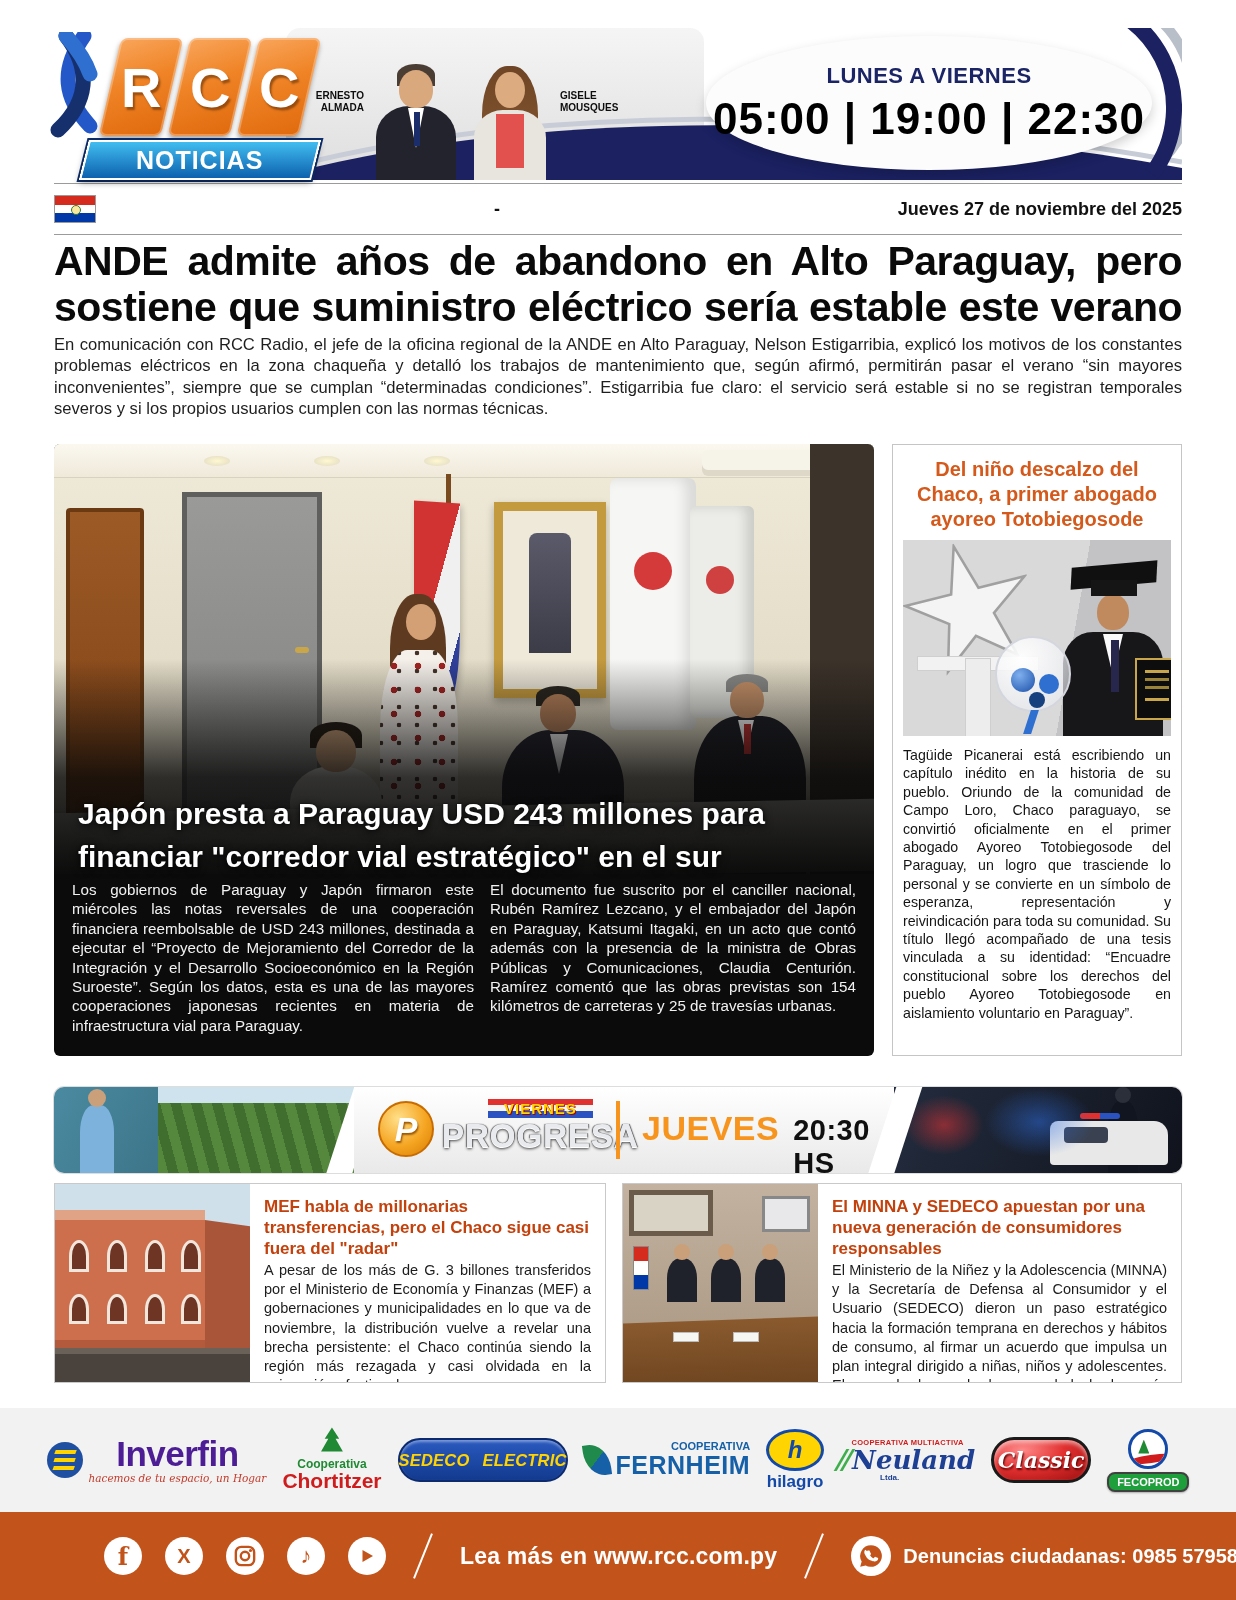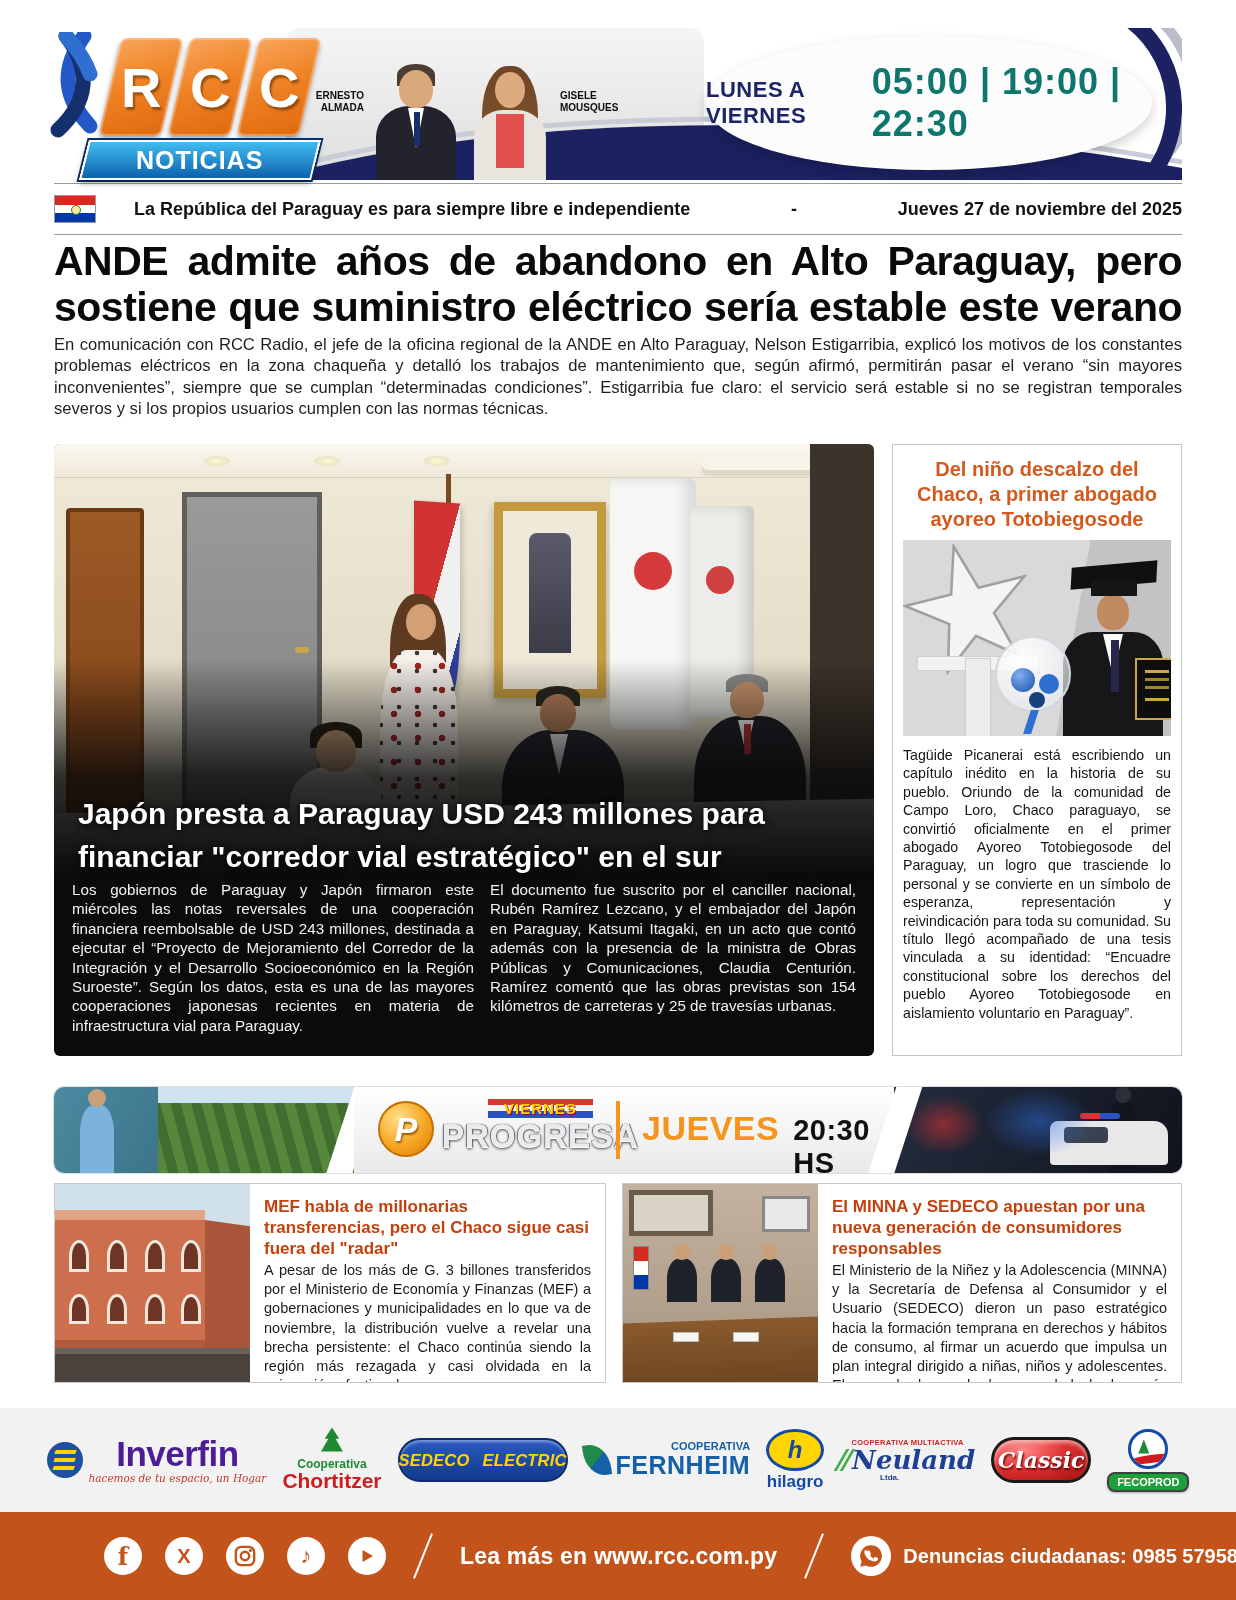--- a/index.html
+++ b/index.html
@@ -39,23 +39,23 @@
   .am-bod  { left:6px; top:44px; width:80px; height:74px; border-radius:42% 42% 0 0; background:#23232e; }
   .am-shirt{ left:38px; top:46px; width:16px; height:40px; background:#fff; clip-path:polygon(0 0,100% 0,50% 100%); }
   .am-tie  { left:44px; top:50px; width:6px; height:34px; background:#1c2d6b; }
   .af-hair { left:18px; top:4px; width:56px; height:108px; border-radius:45% 45% 30% 30%;
              background:linear-gradient(#6e4526,#8a5a30); }
   .af-head { left:31px; top:10px; width:30px; height:36px; border-radius:50%; background:#dcab80; }
   .af-bod  { left:10px; top:48px; width:72px; height:70px; border-radius:40% 40% 0 0; background:#e8e4de; }
   .af-top  { left:32px; top:52px; width:28px; height:54px; background:#e2514e; }
   .sched { position:absolute; left:652px; top:8px; width:446px; height:134px; border-radius:50%;
            background:#fcfcfc; box-shadow:0 5px 12px rgba(0,0,0,.18); z-index:2;
-           display:flex; flex-direction:row; align-items:center; justify-content:center; gap:5px; }
+           display:flex; flex-direction:column; align-items:center; justify-content:center; gap:5px; }
   .sched-label { font-size:22px; font-weight:900; color:#1b2566; letter-spacing:.5px; }
-  .sched-times { font-size:36px; font-weight:900; color:#0f766e; letter-spacing:1px; }
+  .sched-times { font-size:44px; font-weight:900; color:#000000; letter-spacing:1px; }
   .arcs { position:absolute; left:1014px; top:0; z-index:1; }
 
   
   .rule { position:absolute; left:54px; width:1128px; height:1px; background:#9b9b9b; }
   .r1 { top:183px; } .r2 { top:234px; }
   .motto-bar { top:187px; height:44px; display:flex; align-items:center; }
   .flag { width:42px; height:28px; border:1px solid #9a9a9a; display:flex; flex-direction:column; flex:none; }
   .flag i { display:block; flex:1; } .flag .fr { background:#d52b1e; } .flag .fb { background:#0038a8; }
   .flag .fw { background:#fff; position:relative; }
   .flag .fw::before { content:""; position:absolute; left:50%; top:50%; width:8px; height:8px; margin:-4px 0 0 -4px;
@@ -356,21 +356,20 @@
   </header>
 
   <div class="rule r1"></div>
 
   <div class="sec motto-bar">
     <span class="flag">
         <i class="fr"></i>
         <i class="fw"></i>
         <i class="fb"></i>
       </span>
-    <span class="motto">La República del Paraguay es para siempre libre e independiente</span>
     <span class="mspacer"></span>
     <span class="mdash">-</span>
     <span class="mspacer"></span>
     <span class="mdate">Jueves 27 de noviembre del 2025</span>
   </div>
 
   <div class="rule r2"></div>
 
   <h1 class="sec headline">ANDE admite años de abandono en Alto Paraguay, pero sostiene que suministro eléctrico sería estable este verano</h1>
   <p class="sec lead">En comunicación con RCC Radio, el jefe de la oficina regional de la ANDE en Alto Paraguay, Nelson Estigarribia, explicó los motivos de los constantes problemas eléctricos en la zona chaqueña y detalló los trabajos de mantenimiento que, según afirmó, permitirán pasar el verano “sin mayores inconvenientes”, siempre que se cumplan “determinadas condiciones”. Estigarribia fue claro: el servicio será estable si no se registran temporales severos y si los propios usuarios cumplen con las normas técnicas.</p>

